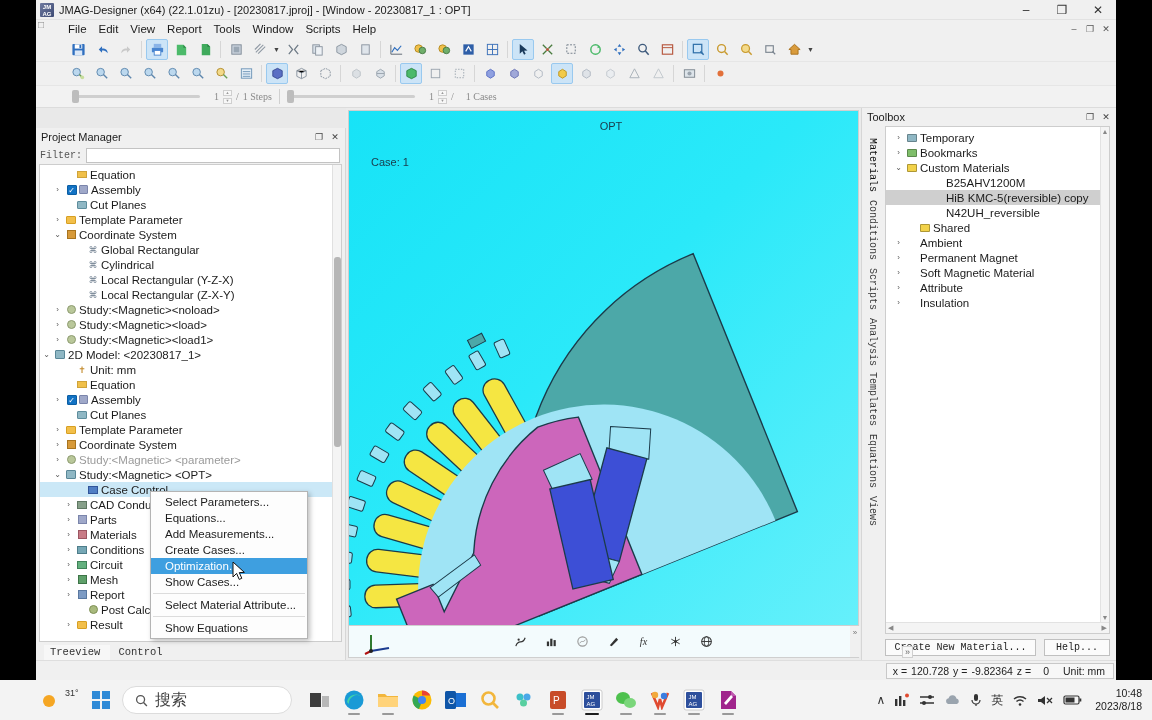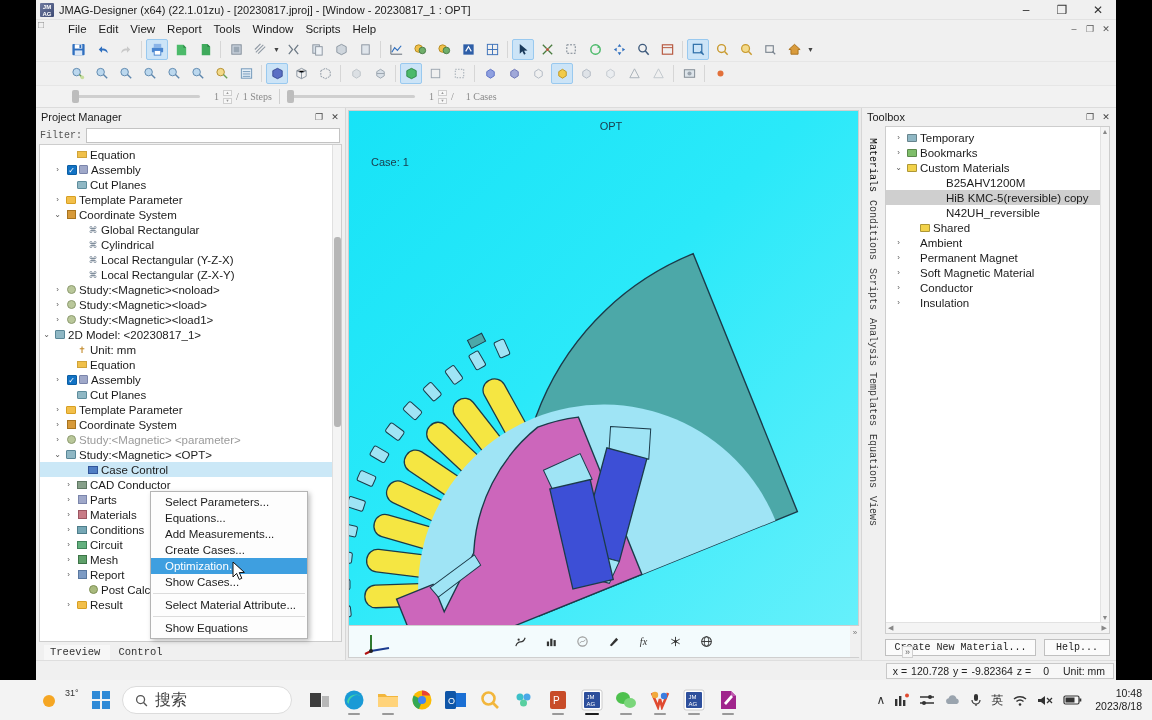--- a/index.html
+++ b/index.html
@@ -148,20 +148,21 @@
     position: relative;
   }
 
   
   .panel {
     width: 310px;
     background: #f0f0f0;
     display: flex; flex-direction: column;
     border-right: 1px solid #d6d6d6;
     flex: none;
+    margin-top: 20px;
   }
   .panel-head {
     height: 18px; display:flex; align-items:center;
     padding: 0 3px 0 5px;
     background: #f0f0f0;
     font-size: 11px; color: #1b1b1b;
     flex:none;
   }
   .panel-head .ph-btns { margin-left:auto; display:flex; gap:2px;}
   .panel-head .ph-btns span {
@@ -1341,21 +1342,21 @@
                   <div class="mrow">
                     <span style="width: 6px; flex: 0 0 auto;"></span>
                     <span class="exp">›</span>
                     <span class="tico"></span>
                     <span class="tlabel">Soft Magnetic Material</span>
                   </div>
                   <div class="mrow">
                     <span style="width: 6px; flex: 0 0 auto;"></span>
                     <span class="exp">›</span>
                     <span class="tico"></span>
-                    <span class="tlabel">Conductor</span>
+                    <span class="tlabel">Attribute</span>
                   </div>
                   <div class="mrow">
                     <span style="width: 6px; flex: 0 0 auto;"></span>
                     <span class="exp">›</span>
                     <span class="tico"></span>
                     <span class="tlabel">Insulation</span>
                   </div>
                 </div>
               <div class="mscroll">
                 <div class="ar">▲</div>

